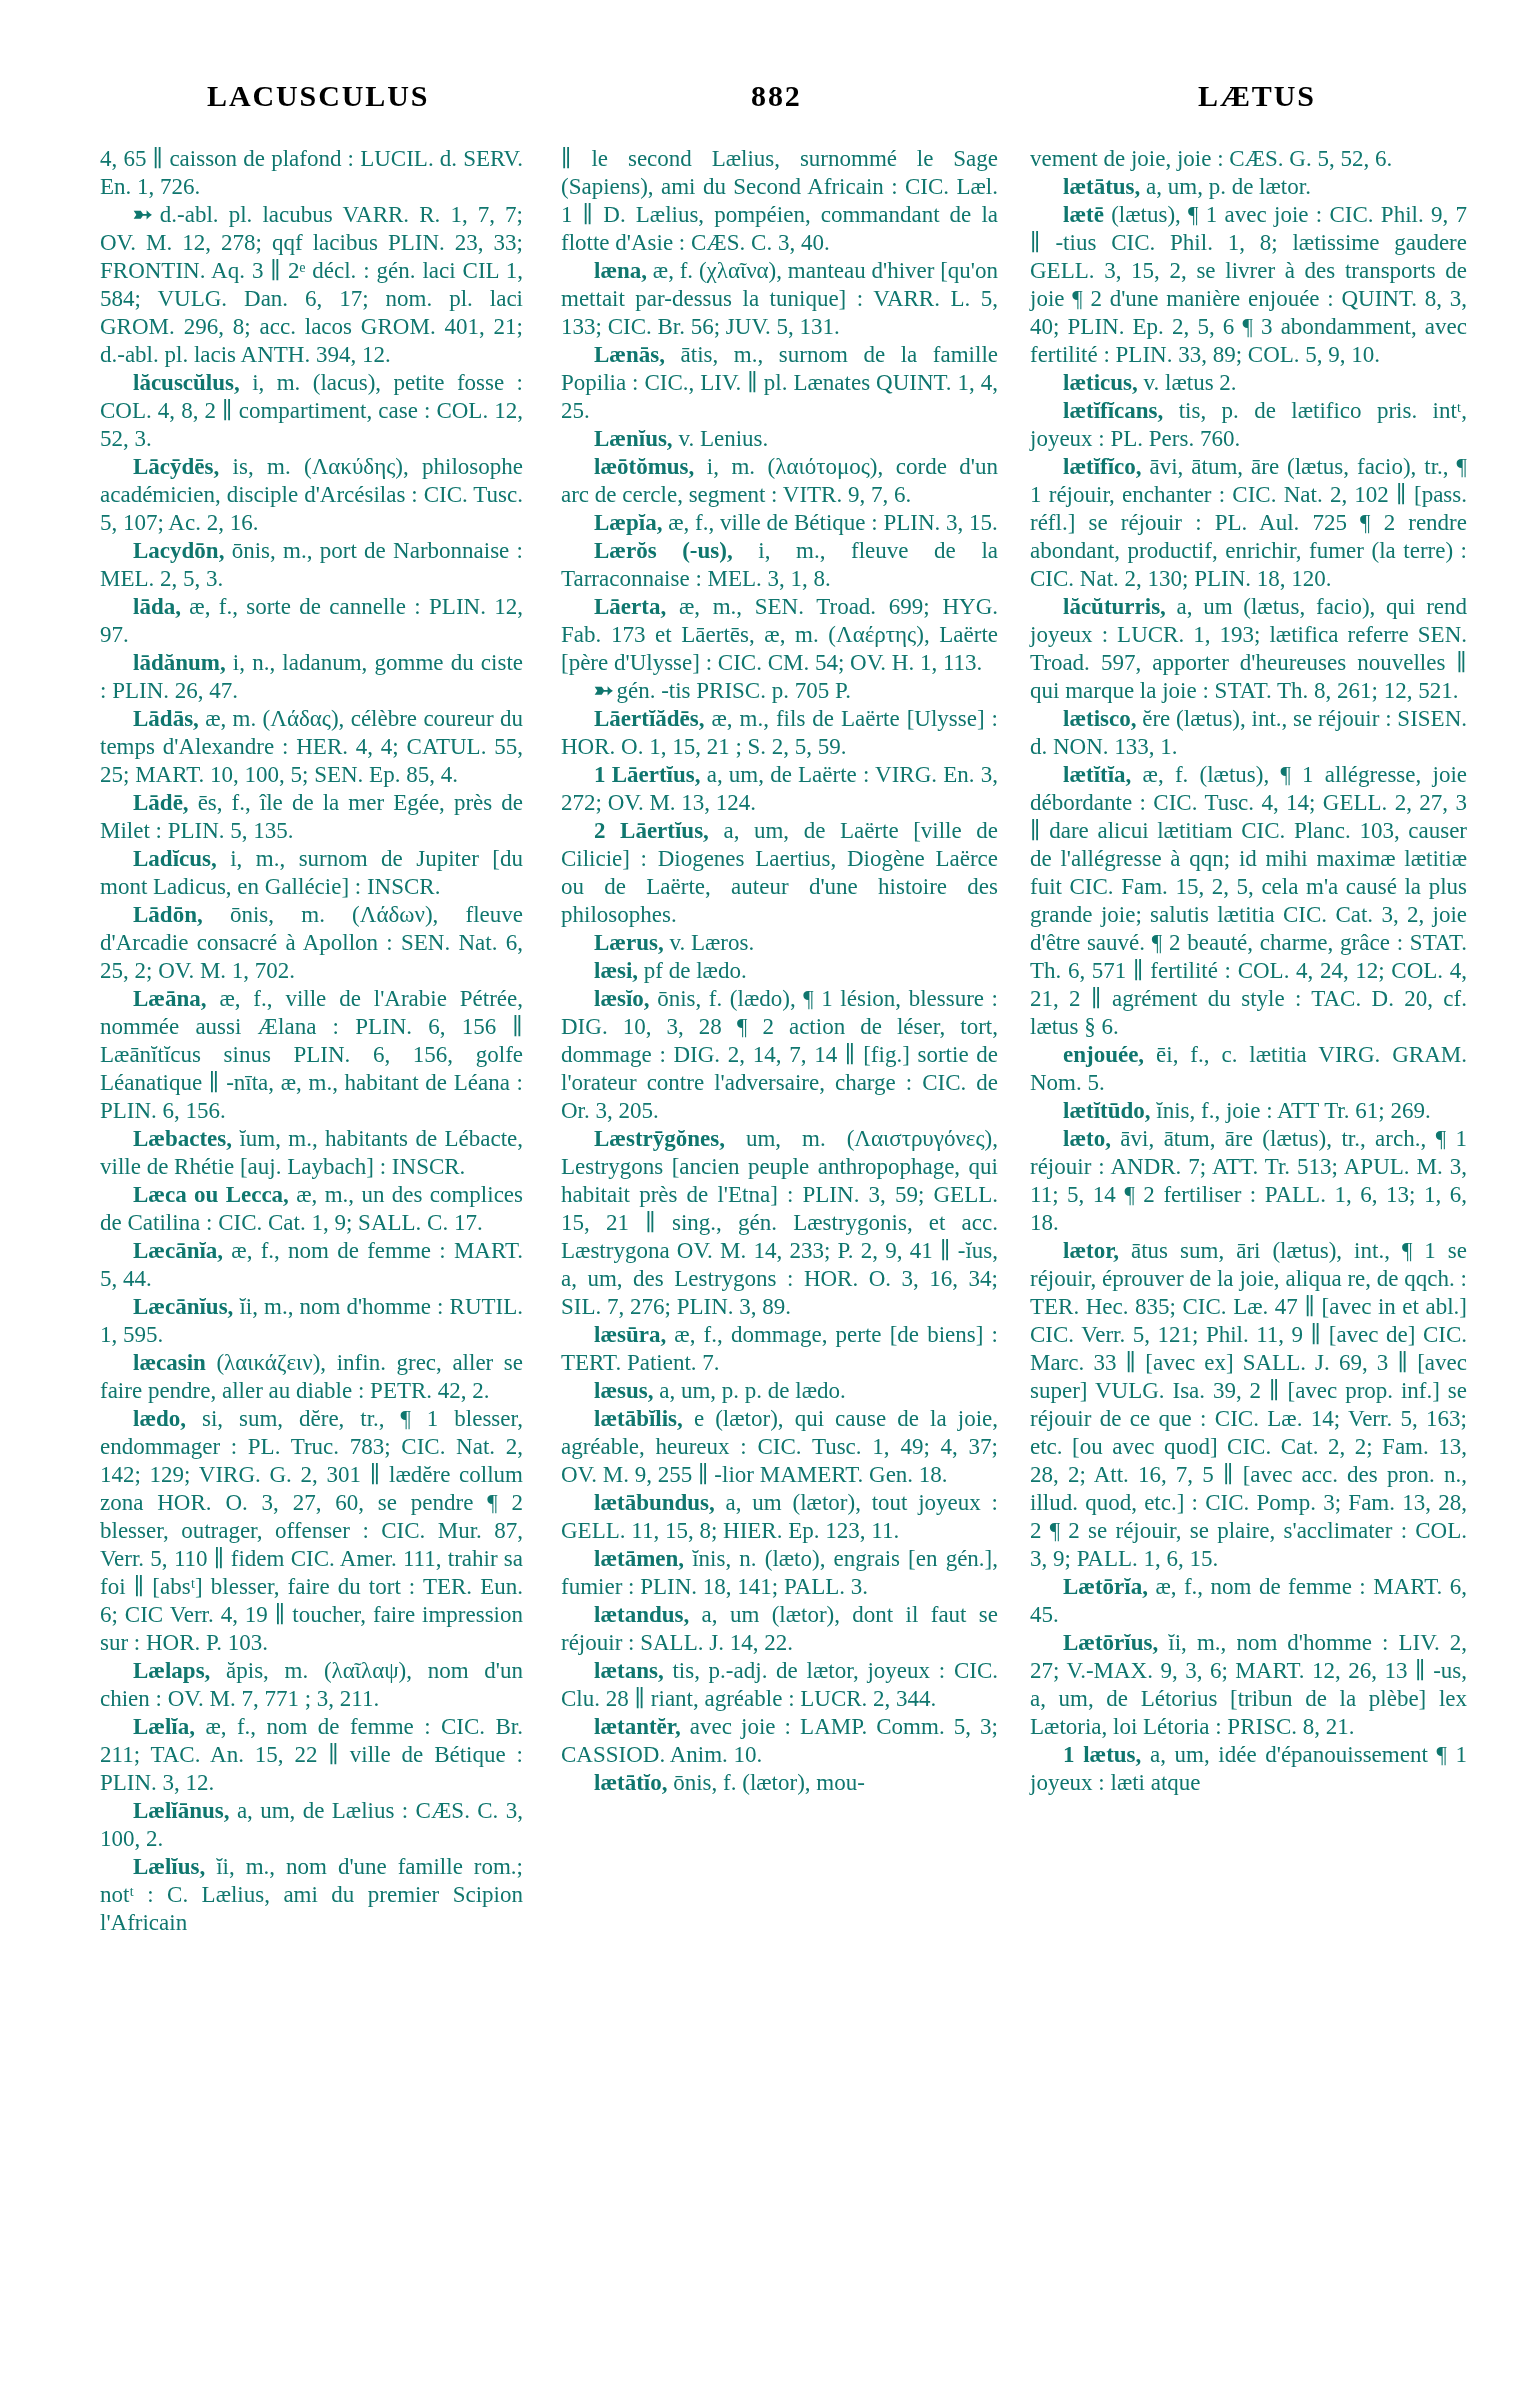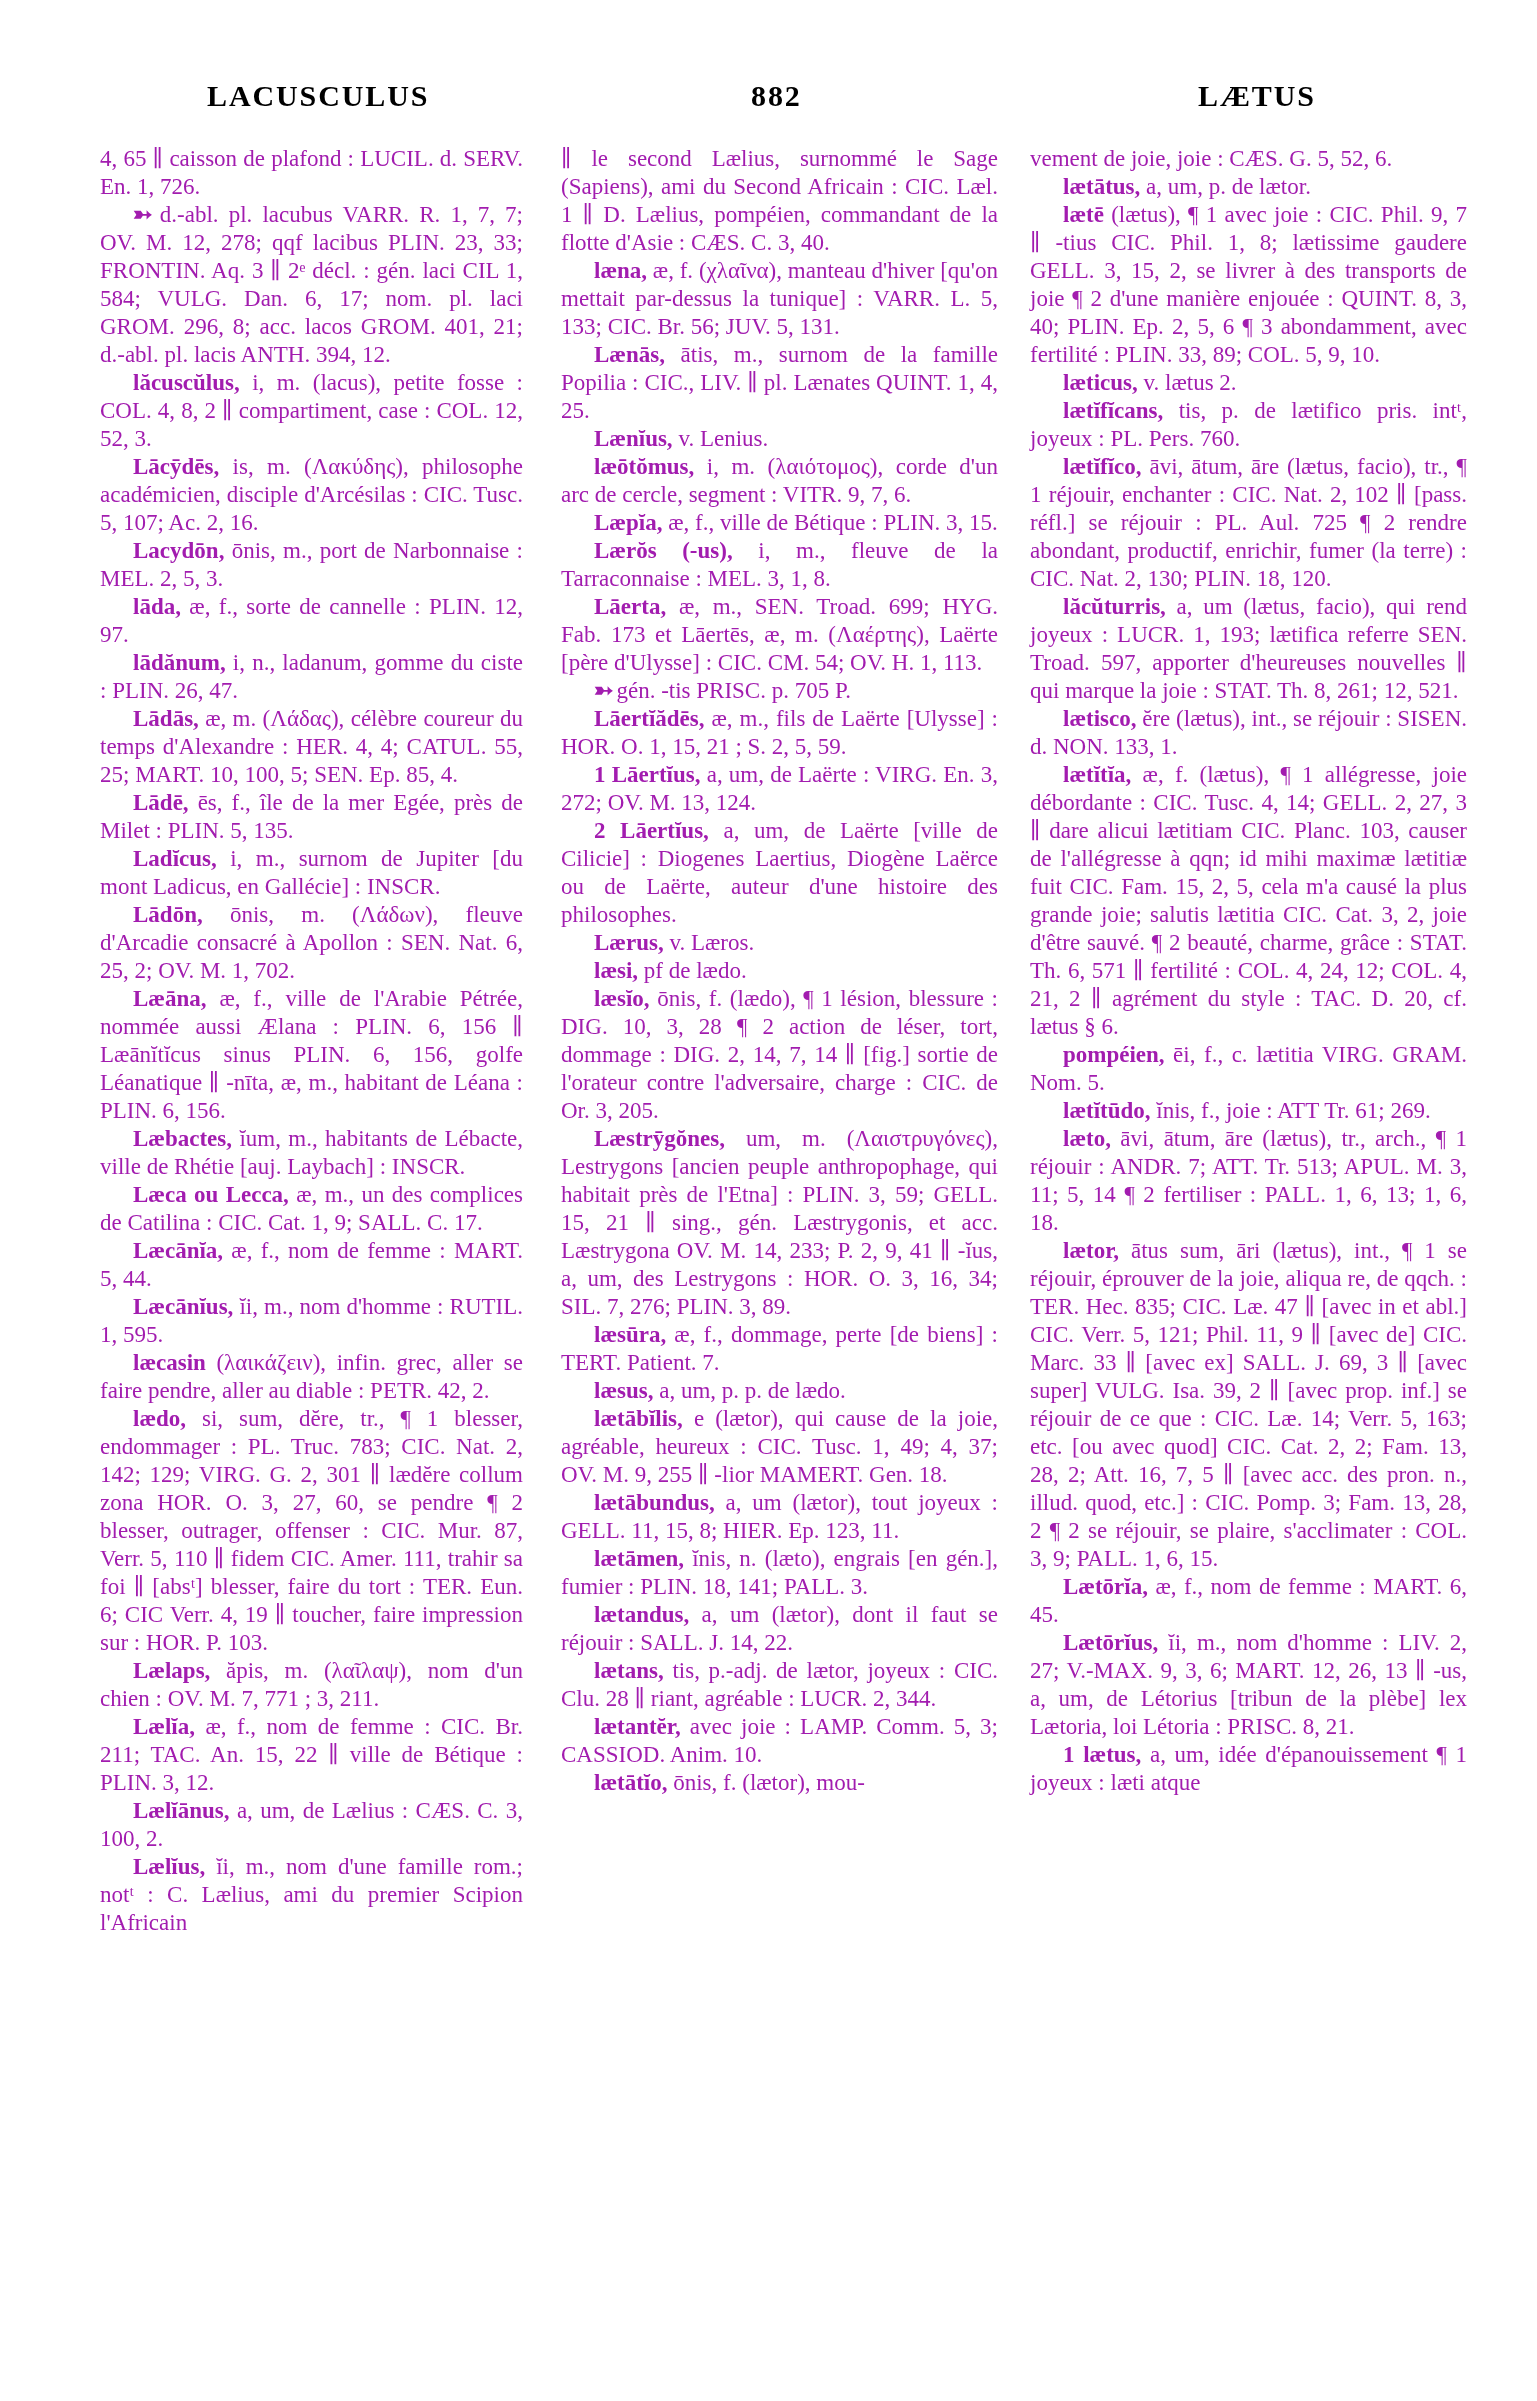--- a/index.html
+++ b/index.html
@@ -18,21 +18,21 @@
   }
   #rh-left  { left: 207px;  top: 79px; }
   #rh-page  { left: 751px; top: 79px; }
   #rh-right { left: 1198px; top: 79px; }
   .col {
     position: absolute;
     top: 145px;
     text-align: justify;
     font-size: 23px;
     line-height: 28px;
-    color: #a21caf;
+    color: #0f766e;
   }
   #col1 { left: 100px;  width: 423px; }
   #col2 { left: 561px;  width: 437px; }
   #col3 { left: 1030px; width: 437px; }
   .col p { margin: 0; padding: 0; }
   p.e-entry  { text-indent: 33px; }
   p.e-remark { text-indent: 33px; }
   p.e-cont   { text-indent: 0; }
   .headword { font-weight: bold; }
   .arrow { font-weight: bold; letter-spacing: -1.3px; }
@@ -108,21 +108,21 @@
   <div class="col" id="col3">
       <p class="e-cont">vement de joie, joie : CÆS. G. 5, 52, 6.</p>
       <p class="e-entry"><span class="headword">lætātus,</span> a, um, p. de lætor.</p>
       <p class="e-entry"><span class="headword">lætē</span> (lætus), ¶ 1 avec joie : CIC. Phil. 9, 7 ∥ -tius CIC. Phil. 1, 8; lætissime gaudere GELL. 3, 15, 2, se livrer à des transports de joie ¶ 2 d'une manière enjouée : QUINT. 8, 3, 40; PLIN. Ep. 2, 5, 6 ¶ 3 abondamment, avec fertilité : PLIN. 33, 89; COL. 5, 9, 10.</p>
       <p class="e-entry"><span class="headword">læticus,</span> v. lætus 2.</p>
       <p class="e-entry"><span class="headword">lætĭfĭcans,</span> tis, p. de lætifico pris. intᵗ, joyeux : PL. Pers. 760.</p>
       <p class="e-entry"><span class="headword">lætĭfĭco,</span> āvi, ātum, āre (lætus, facio), tr., ¶ 1 réjouir, enchanter : CIC. Nat. 2, 102 ∥ [pass. réfl.] se réjouir : PL. Aul. 725 ¶ 2 rendre abondant, productif, enrichir, fumer (la terre) : CIC. Nat. 2, 130; PLIN. 18, 120.</p>
       <p class="e-entry"><span class="headword">lăcŭturris,</span> a, um (lætus, facio), qui rend joyeux : LUCR. 1, 193; lætifica referre SEN. Troad. 597, apporter d'heureuses nouvelles ∥ qui marque la joie : STAT. Th. 8, 261; 12, 521.</p>
       <p class="e-entry"><span class="headword">lætisco,</span> ĕre (lætus), int., se réjouir : SISEN. d. NON. 133, 1.</p>
       <p class="e-entry"><span class="headword">lætĭtĭa,</span> æ, f. (lætus), ¶ 1 allégresse, joie débordante : CIC. Tusc. 4, 14; GELL. 2, 27, 3 ∥ dare alicui lætitiam CIC. Planc. 103, causer de l'allégresse à qqn; id mihi maximæ lætitiæ fuit CIC. Fam. 15, 2, 5, cela m'a causé la plus grande joie; salutis lætitia CIC. Cat. 3, 2, joie d'être sauvé. ¶ 2 beauté, charme, grâce : STAT. Th. 6, 571 ∥ fertilité : COL. 4, 24, 12; COL. 4, 21, 2 ∥ agrément du style : TAC. D. 20, cf. lætus § 6.</p>
-      <p class="e-entry"><span class="headword">pompéien,</span> ēi, f., c. lætitia VIRG. GRAM. Nom. 5.</p>
+      <p class="e-entry"><span class="headword">enjouée,</span> ēi, f., c. lætitia VIRG. GRAM. Nom. 5.</p>
       <p class="e-entry"><span class="headword">lætĭtūdo,</span> ĭnis, f., joie : ATT Tr. 61; 269.</p>
       <p class="e-entry"><span class="headword">læto,</span> āvi, ātum, āre (lætus), tr., arch., ¶ 1 réjouir : ANDR. 7; ATT. Tr. 513; APUL. M. 3, 11; 5, 14 ¶ 2 fertiliser : PALL. 1, 6, 13; 1, 6, 18.</p>
       <p class="e-entry"><span class="headword">lætor,</span> ātus sum, āri (lætus), int., ¶ 1 se réjouir, éprouver de la joie, aliqua re, de qqch. : TER. Hec. 835; CIC. Læ. 47 ∥ [avec in et abl.] CIC. Verr. 5, 121; Phil. 11, 9 ∥ [avec de] CIC. Marc. 33 ∥ [avec ex] SALL. J. 69, 3 ∥ [avec super] VULG. Isa. 39, 2 ∥ [avec prop. inf.] se réjouir de ce que : CIC. Læ. 14; Verr. 5, 163; etc. [ou avec quod] CIC. Cat. 2, 2; Fam. 13, 28, 2; Att. 16, 7, 5 ∥ [avec acc. des pron. n., illud. quod, etc.] : CIC. Pomp. 3; Fam. 13, 28, 2 ¶ 2 se réjouir, se plaire, s'acclimater : COL. 3, 9; PALL. 1, 6, 15.</p>
       <p class="e-entry"><span class="headword">Lætōrĭa,</span> æ, f., nom de femme : MART. 6, 45.</p>
       <p class="e-entry"><span class="headword">Lætōrĭus,</span> ĭi, m., nom d'homme : LIV. 2, 27; V.-MAX. 9, 3, 6; MART. 12, 26, 13 ∥ -us, a, um, de Létorius [tribun de la plèbe] lex Lætoria, loi Létoria : PRISC. 8, 21.</p>
       <p class="e-entry"><span class="headword">1 lætus,</span> a, um, idée d'épanouissement ¶ 1 joyeux : læti atque</p>
     </div>
 
   <div class="footer">和 image scannée par ogurisu@center.wakayama-u.ac.jp 和</div>
 </div>

